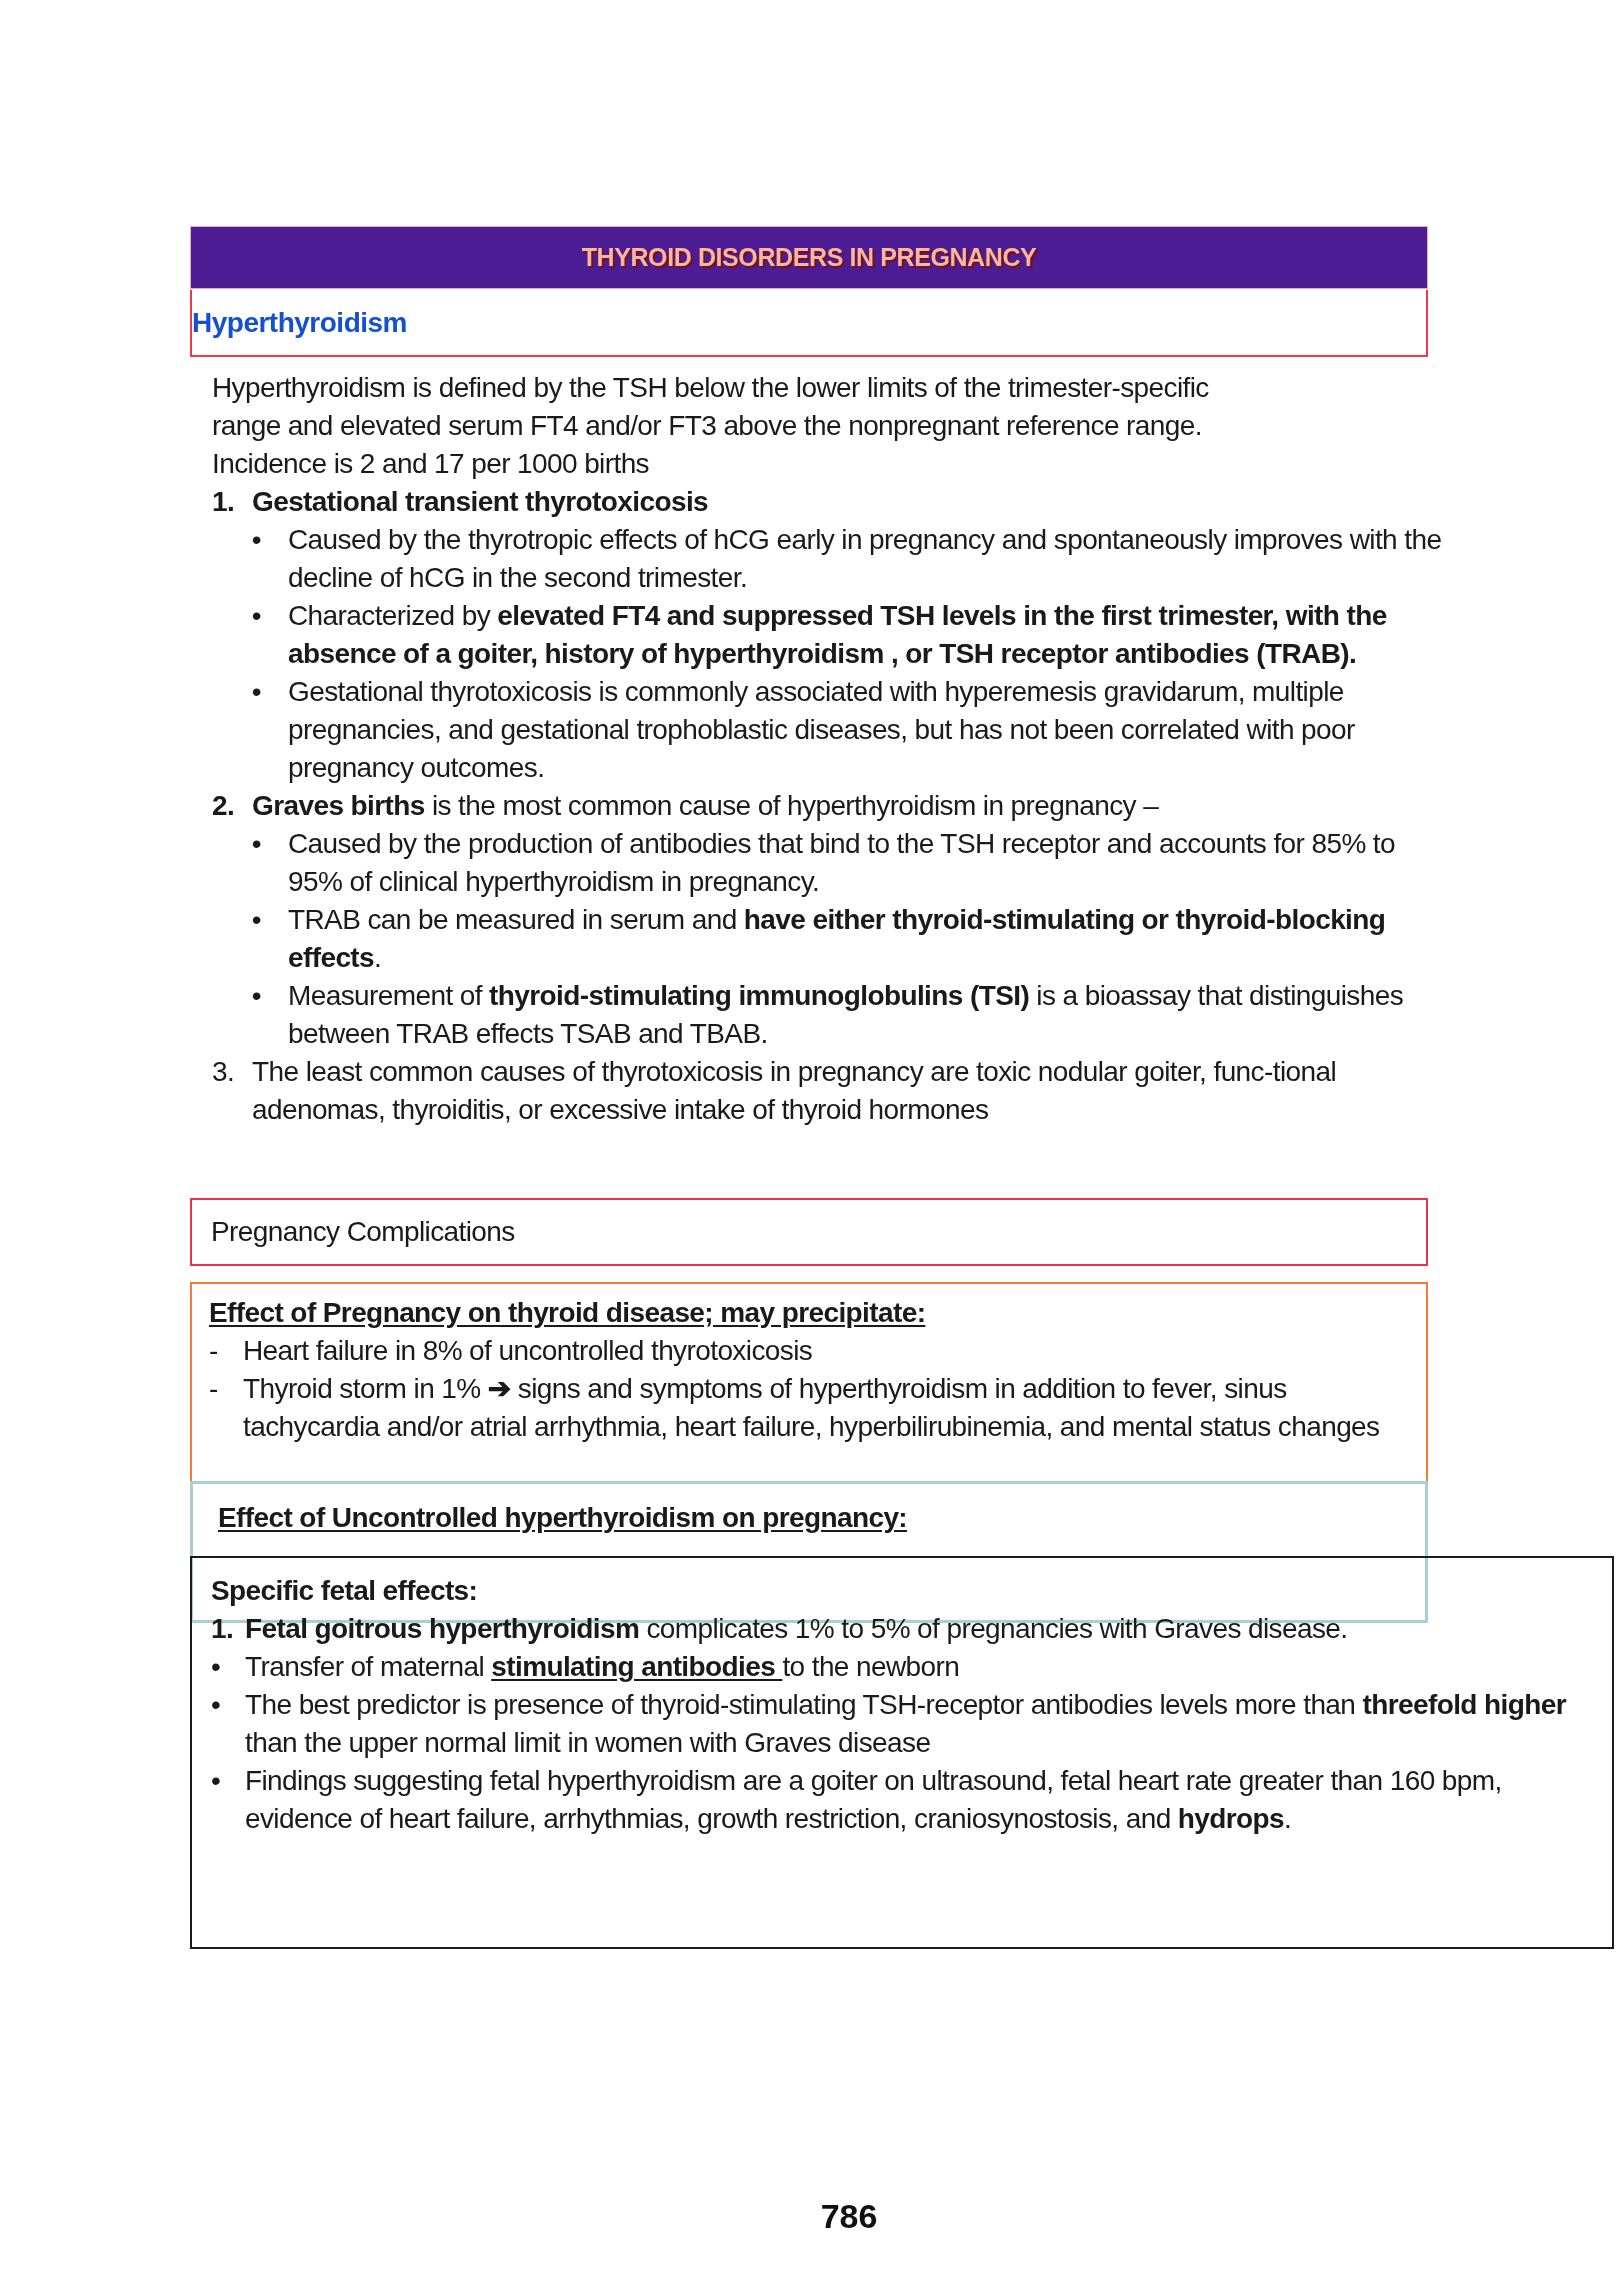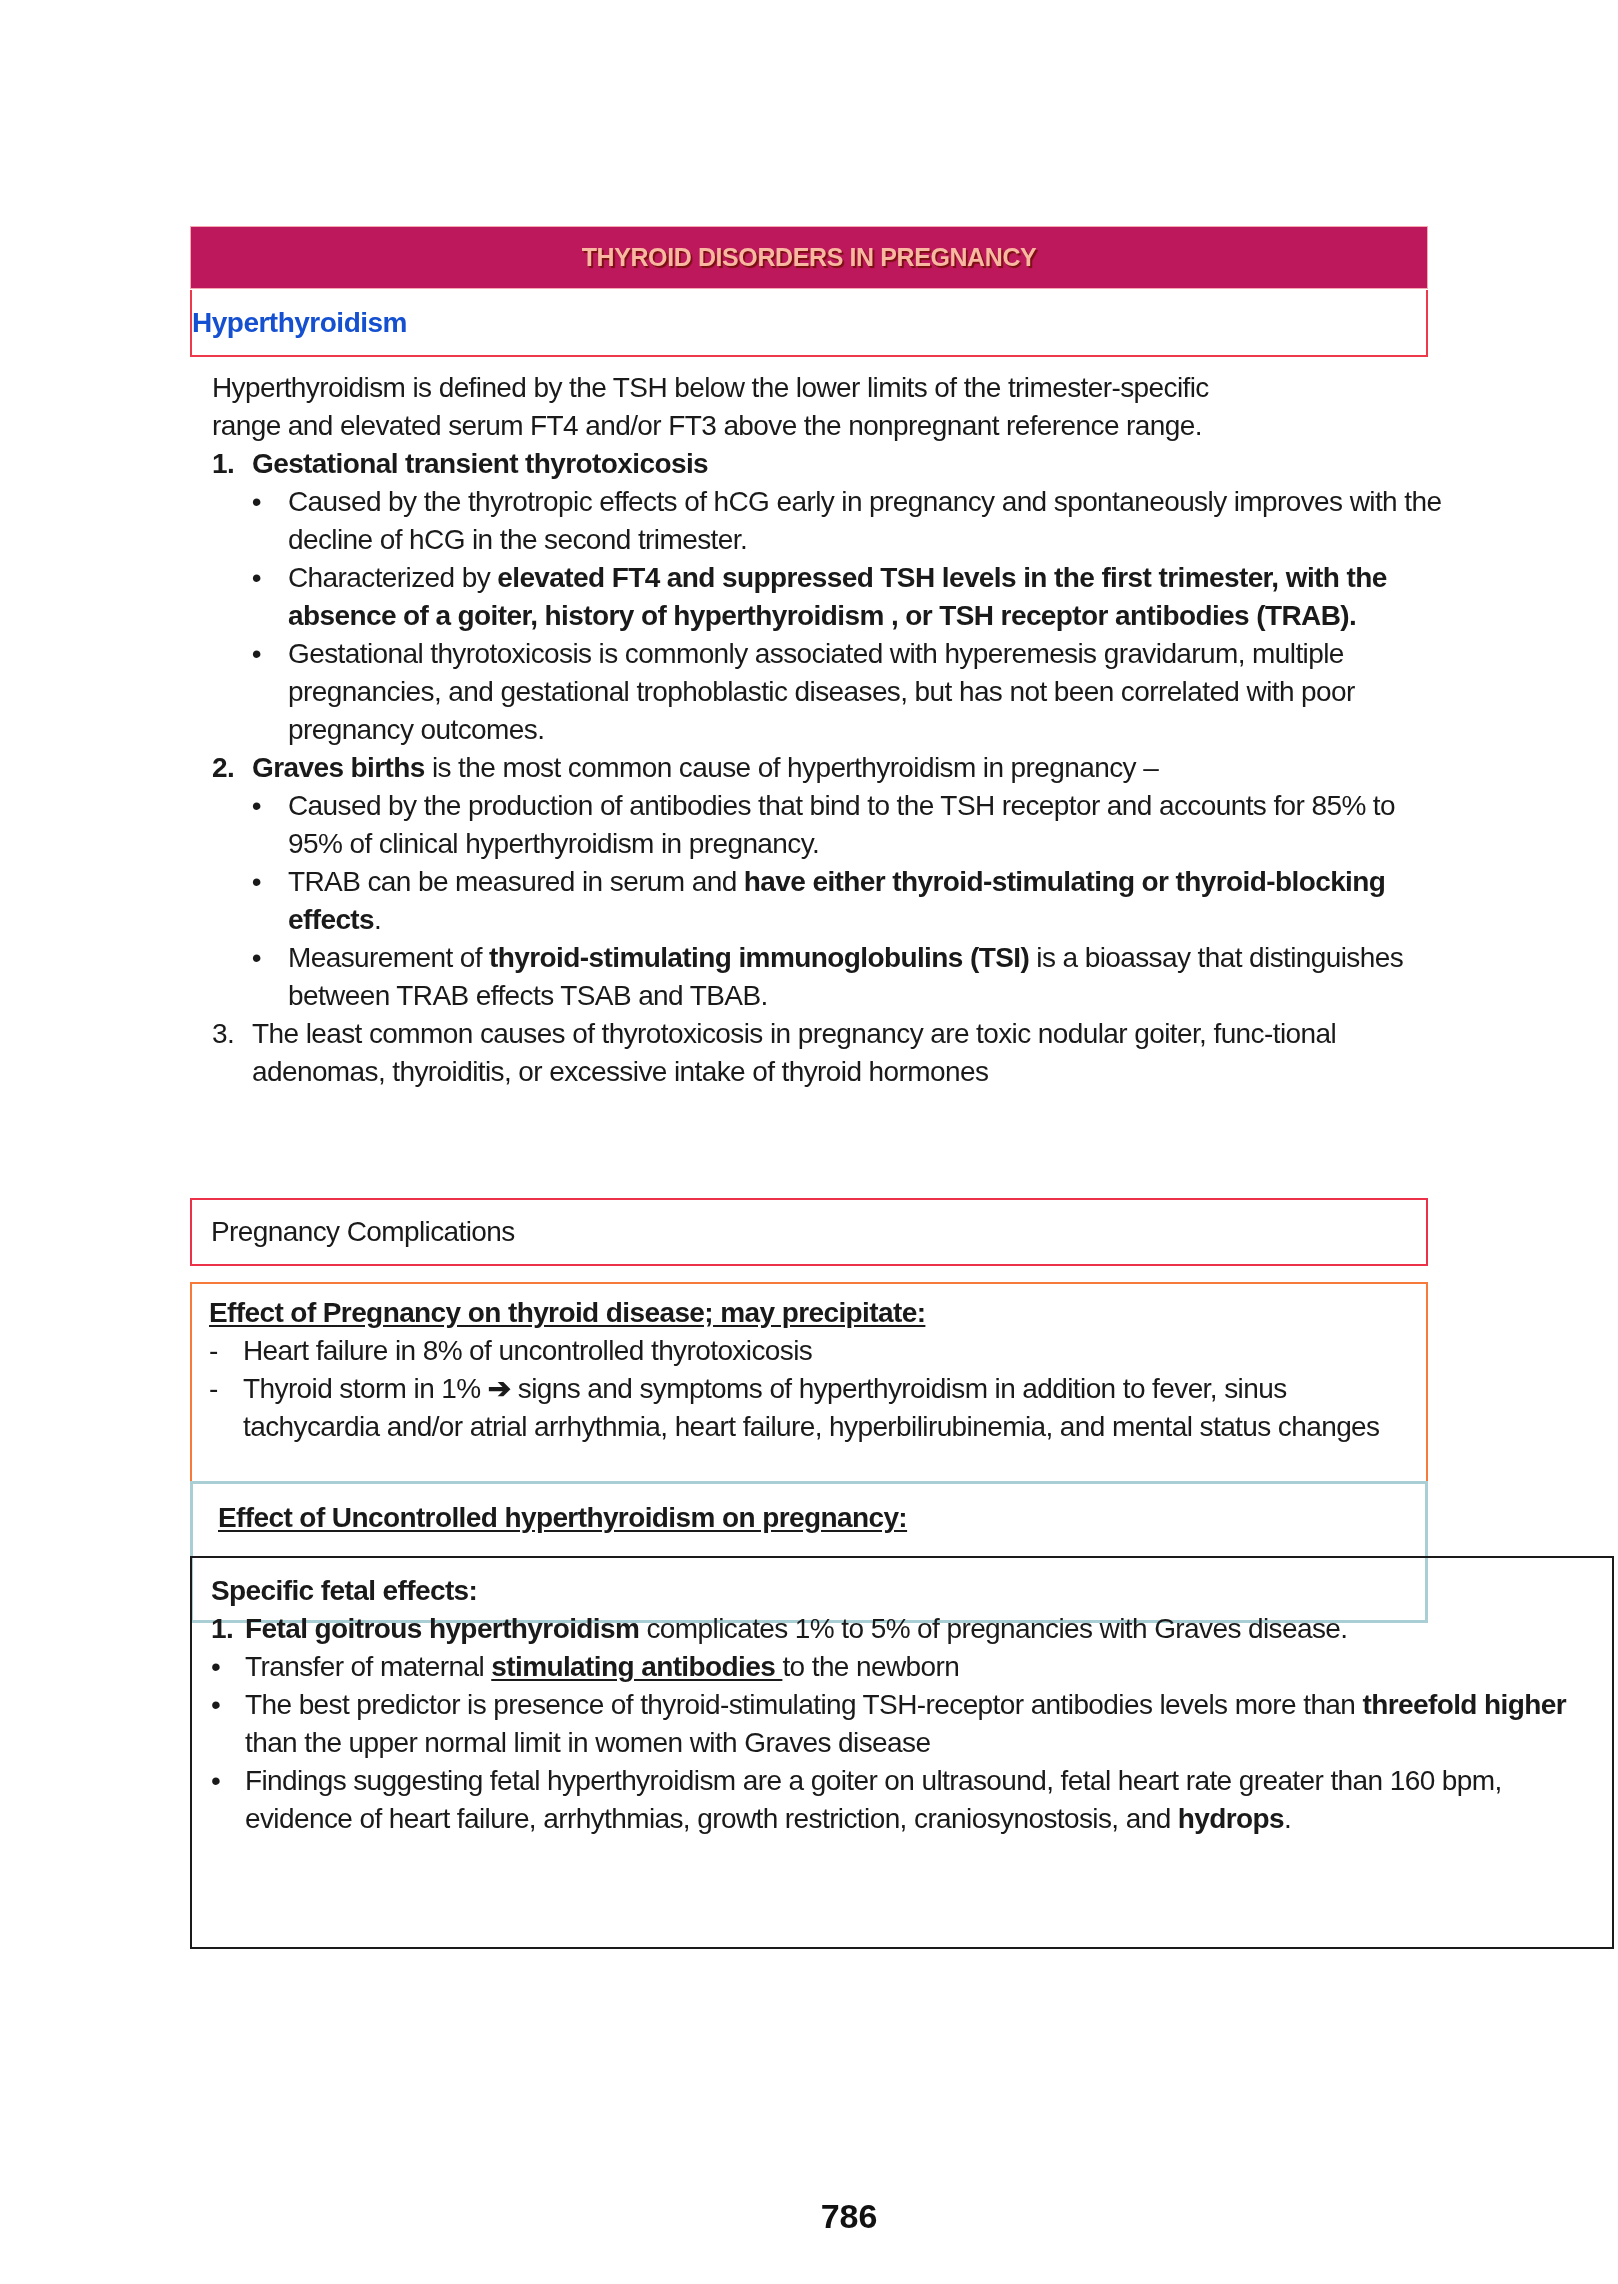--- a/index.html
+++ b/index.html
@@ -7,21 +7,21 @@
     width: 1618px; height: 2285px; position: relative; overflow: hidden;
     font-family: "Liberation Sans", sans-serif; color: #1a1a1a;
   }
   .page { position: absolute; left: 0; top: 0; width: 1618px; height: 2285px; }
   .txt { font-family: "Liberation Sans Narrow", "Liberation Sans", sans-serif; font-size: 28px; line-height: 38px; letter-spacing: -0.6px; }
   b { font-weight: bold; }
   u { text-decoration: underline; text-underline-offset: 2.9px; font-weight: bold; }
 
   .banner {
     position: absolute; left: 190px; top: 226px; width: 1238px; height: 63px;
-    background: #be185d; border: 1.9px solid #f4aab0; box-sizing: border-box;
+    background: #4c1d95; border: 1.9px solid #f4aab0; box-sizing: border-box;
     display: flex; align-items: center; justify-content: center;
   }
   .banner span {
     color: #f7b7a0; font-weight: bold; font-size: 25px; letter-spacing: -0.4px;
     text-shadow: 1.9px 1.9px 1px #7a1010;
   }
   .hyper-box {
     position: absolute; left: 190px; top: 290px; width: 1238px; height: 67px;
     border: 2.9px solid #ec3a4a; border-top: none; box-sizing: border-box;
     display: flex; align-items: center; 
@@ -73,20 +73,21 @@
   <div class="banner">
     <span>THYROID DISORDERS IN PREGNANCY</span>
   </div>
   <div class="hyper-box">
     <span>Hyperthyroidism</span>
   </div>
 
   <div class="intro txt">
     <p>Hyperthyroidism is defined  by the TSH below the lower limits  of the  trimester-specific</p>
     <p>range and elevated serum  FT4 and/or FT3   above the nonpregnant reference range.</p>
+    <p>Incidence is 2 and 17 per 1000 births</p>
 
     <div class="num">
       <b class="n">1.</b>
       <b>Gestational transient thyrotoxicosis</b>
     </div>
     <div class="bul">
       <span class="dot">•</span>
       <span class="body">Caused by the thyrotropic effects of hCG early in pregnancy and spontaneously improves with  the decline of hCG in the second trimester.</span>
     </div>
     <div class="bul">

